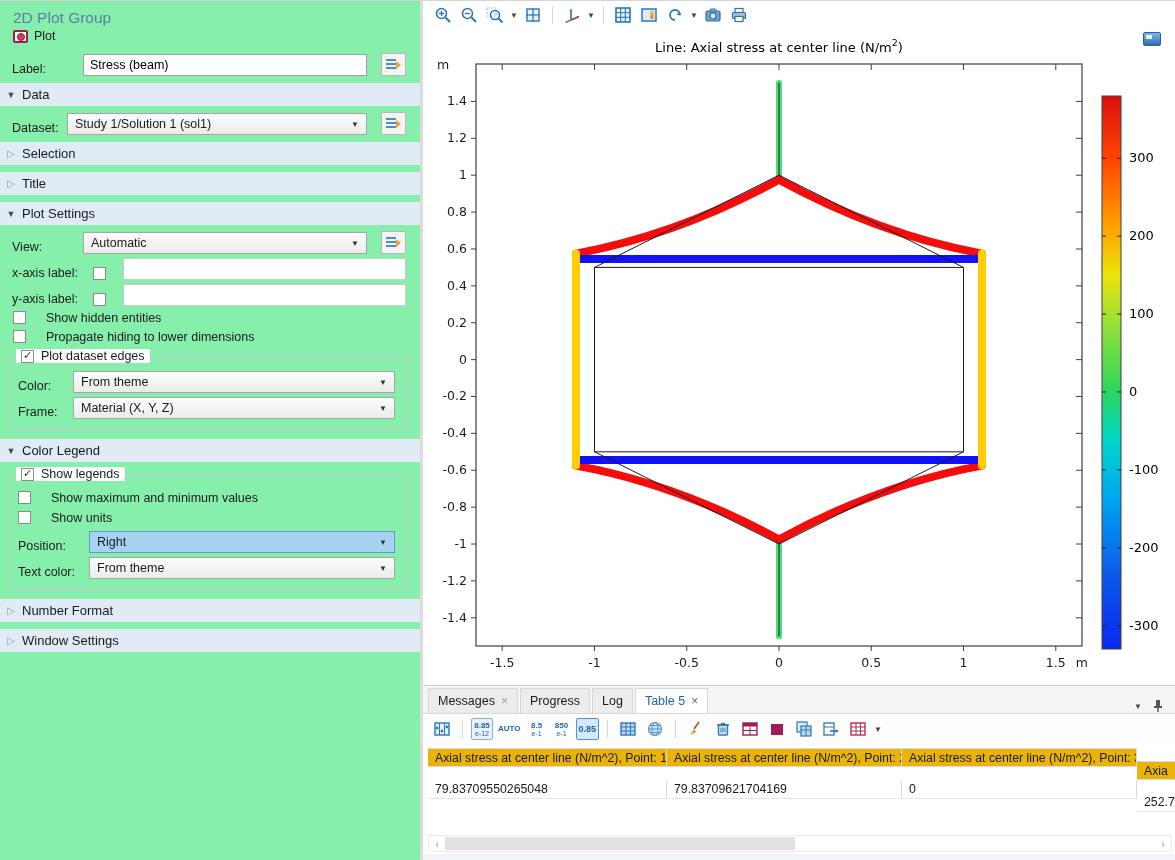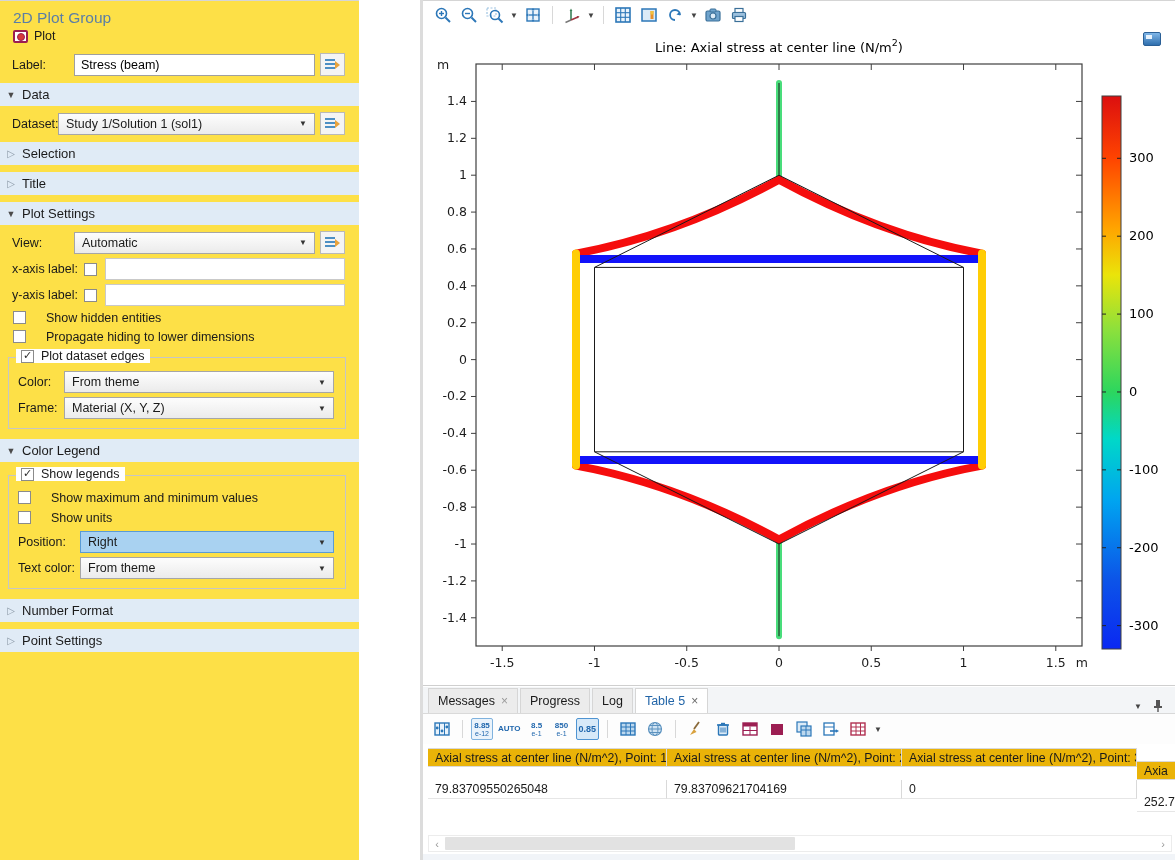--- a/index.html
+++ b/index.html
@@ -1,29 +1,29 @@
 <!DOCTYPE html>
 <html><head>
 <meta charset="utf-8">
 <style>
   * { margin:0; padding:0; box-sizing:border-box; }
   html,body { width:1175px; height:860px; overflow:hidden; background:#fff;
     font-family:"Liberation Sans", sans-serif; color:#1a1a1a; }
 
   
-  .settings { position:absolute; left:0; top:0; width:359px; height:860px; background:#fde047;
+  .settings { position:absolute; left:0; top:0; width:420px; height:860px; background:#86efac;
     border-top:1px solid #d5d5d5; overflow:hidden; }
   .set-title { margin:8px 0 2px 13px; font-size:15.5px; color:#5b7ea6; }
   .set-toolbar { display:flex; align-items:center; gap:7px; margin:2px 0 10px 13px; font-size:12.5px; }
   .plot-btn { display:flex; align-items:center; gap:6px; cursor:default; }
   .plot-ic { width:15px; height:13px; background:#fff; border:2px solid #9c1e52; border-radius:2px;
     position:relative; }
   .plot-ic::after { content:""; position:absolute; left:2px; top:1px; width:6px; height:6px;
     border-radius:50%; background:#d63a3a; border:1px solid #9c1e52; }
-  .prow { display:flex; align-items:center; margin:4px 14px 4px 12px; font-size:12.5px; }
+  .prow { display:flex; align-items:flex-end; margin:4px 14px 4px 12px; font-size:12.5px;gap:9px; }
   .flabel { width:62px; flex-shrink:0; }
   .flabel.narrow { width:46px; }
   .tinput { flex:1; height:22px; border:1px solid #9f9f9f; background:#fff; padding:0 6px;
     font-size:12.5px; font-family:"Liberation Sans",sans-serif; }
   .tinput.dim { border-color:#c9c9c9; }
   .sidebtn { width:25px; height:23px; margin-left:5px; border:1px solid #b9b9b9; background:#f4f4f4;
     display:flex; align-items:center; justify-content:center; flex-shrink:0; }
   .combo { flex:1; height:22px; border:1px solid #a6a6a6; background:linear-gradient(#fdfdfd,#ebebeb);
     display:flex; align-items:center; padding:0 7px; font-size:12.5px; }
   .combo .caret { margin-left:auto; font-size:8px; color:#333; }
@@ -240,21 +240,21 @@
       </div>
     </div>
   </div>
 
   <div class="sec-hd">
     <span class="tri closed">▷</span>
     <span>Number Format</span>
   </div>
   <div class="sec-hd">
     <span class="tri closed">▷</span>
-    <span>Point Settings</span>
+    <span>Window Settings</span>
   </div>
 </div>
 
 <div class="vsplit"></div>
 
 <div class="graphics">
   <div class="gtoolbar">
     <span class="tbtn">
       <svg width="18" height="18">
           <circle cx="7.5" cy="7.5" r="5" fill="none" stroke="#2c77b8" stroke-width="1.6"></circle>

